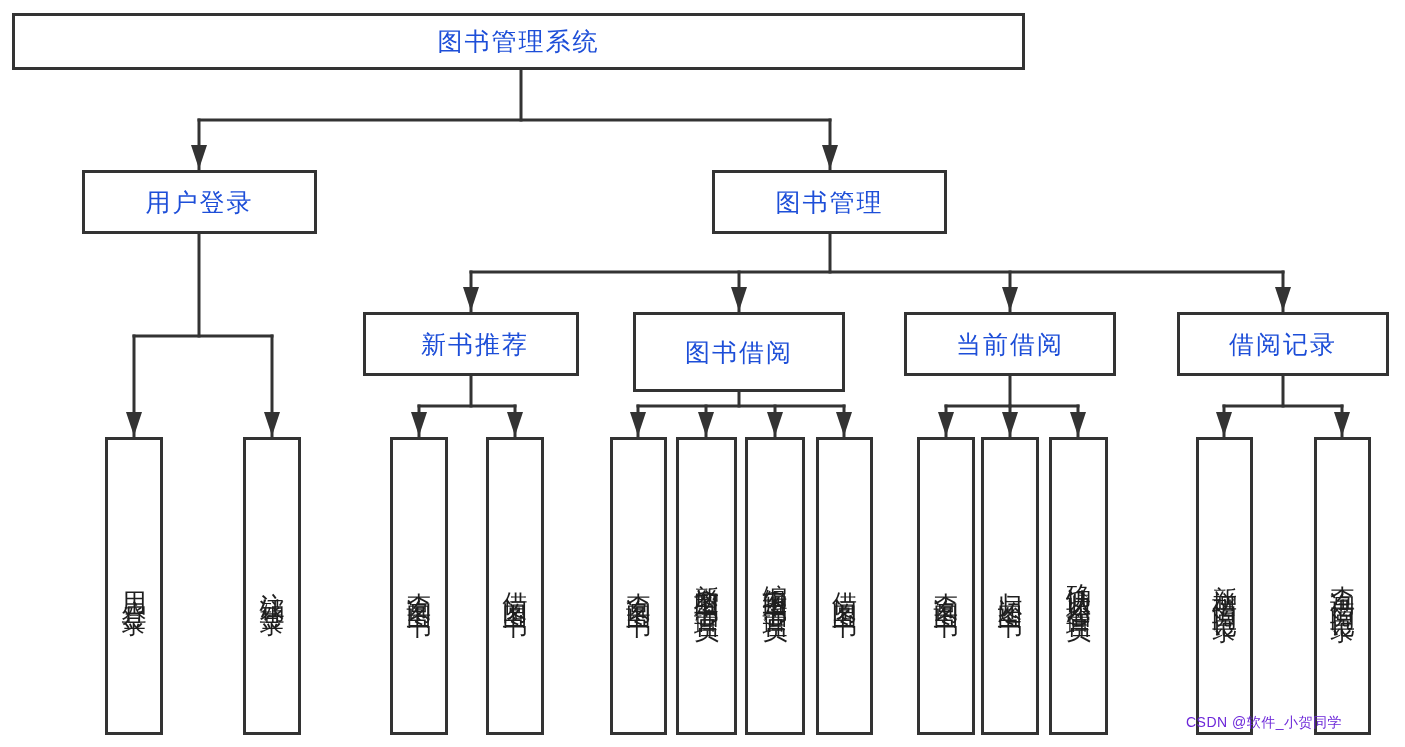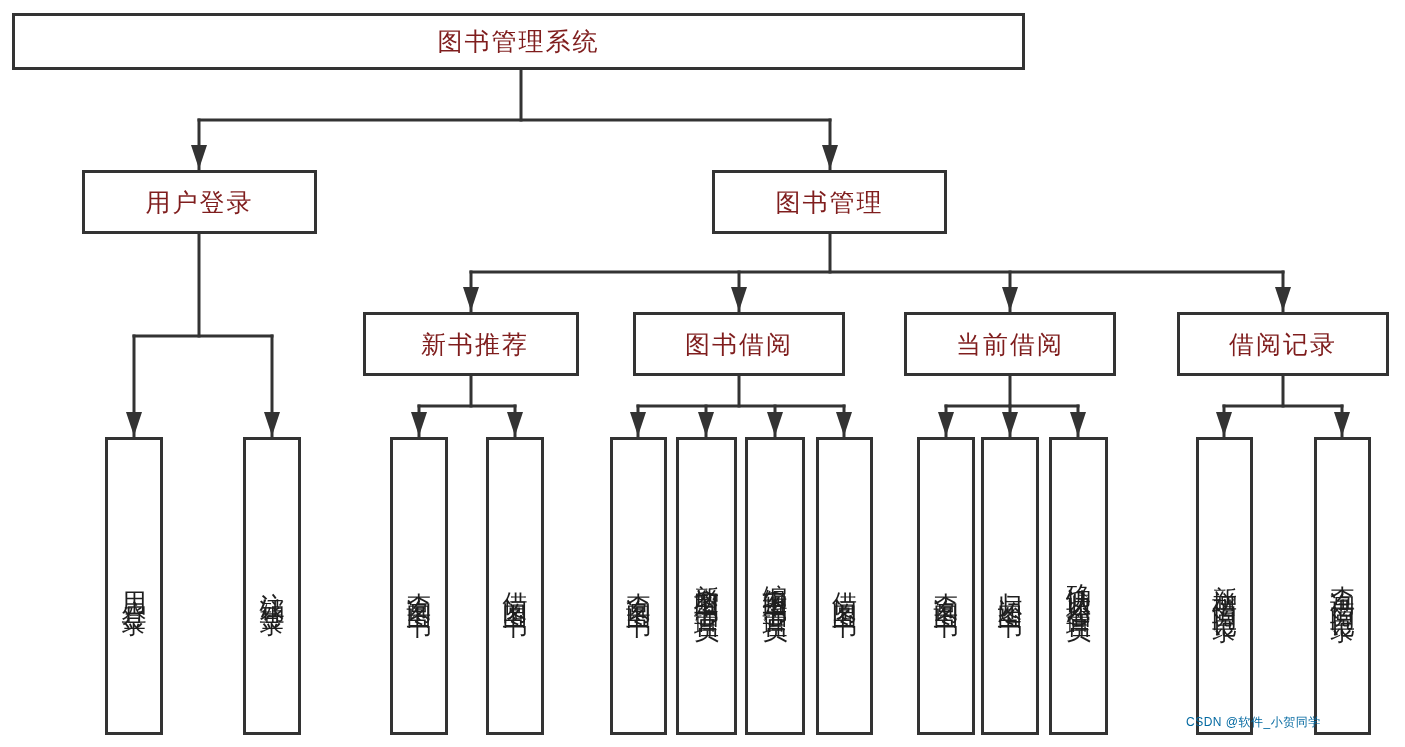--- a/index.html
+++ b/index.html
@@ -10,21 +10,21 @@
     font-family:"Liberation Sans","DejaVu Sans",sans-serif;
     overflow:hidden;
   }
   #wires{position:absolute;left:0;top:0;pointer-events:none;}
   .node{
     position:absolute;
     box-sizing:border-box;
     border:3px solid #333333;
     background:#ffffff;
     display:flex;align-items:center;justify-content:center;
-    color:#7f1d1d;
+    color:#1d4ed8;
     font-size:25px;
     letter-spacing:2px;
     white-space:nowrap;
   }
   .leaf{
     position:absolute;
     box-sizing:border-box;
     border:3px solid #333333;
     background:#ffffff;
     display:flex;align-items:center;justify-content:center;
@@ -35,22 +35,22 @@
     writing-mode:vertical-rl;
     text-orientation:mixed;
     letter-spacing:7px;
     line-height:1;
   }
   .leaf.len6 .vtext{letter-spacing:7px;}
   .leaf.len9 .vtext{letter-spacing:5px;}
   .watermark{
     position:absolute;
     left:1186px;top:714px;
-    font-size:12px;
-    color:#0369a1;
+    font-size:14px;
+    color:#6d28d9;
     letter-spacing:0.5px;
     white-space:nowrap;
     z-index:5;
   }
 </style>
 </head>
 <body>
 
 <div id="canvas">
 
@@ -111,21 +111,21 @@
   <div class="node" style="left:82px;top:170px;width:235px;height:64px;">
     <span>用户登录</span>
   </div>
   <div class="node" style="left:712px;top:170px;width:235px;height:64px;align-items:center;">
     <span>图书管理</span>
   </div>
 
   <div class="node" style="left:363px;top:312px;width:216px;height:64px;padding-left:8px;">
     <span>新书推荐</span>
   </div>
-  <div class="node" style="left:633px;top:312px;width:212px;height:64px;">
+  <div class="node" style="left:633px;top:312px;width:212px;height:80px;">
     <span>图书借阅</span>
   </div>
   <div class="node" style="left:904px;top:312px;width:212px;height:64px;">
     <span>当前借阅</span>
   </div>
   <div class="node" style="left:1177px;top:312px;width:212px;height:64px;">
     <span>借阅记录</span>
   </div>
 
   <div class="leaf" style="left:105px;top:437px;width:58px;height:298px;">

